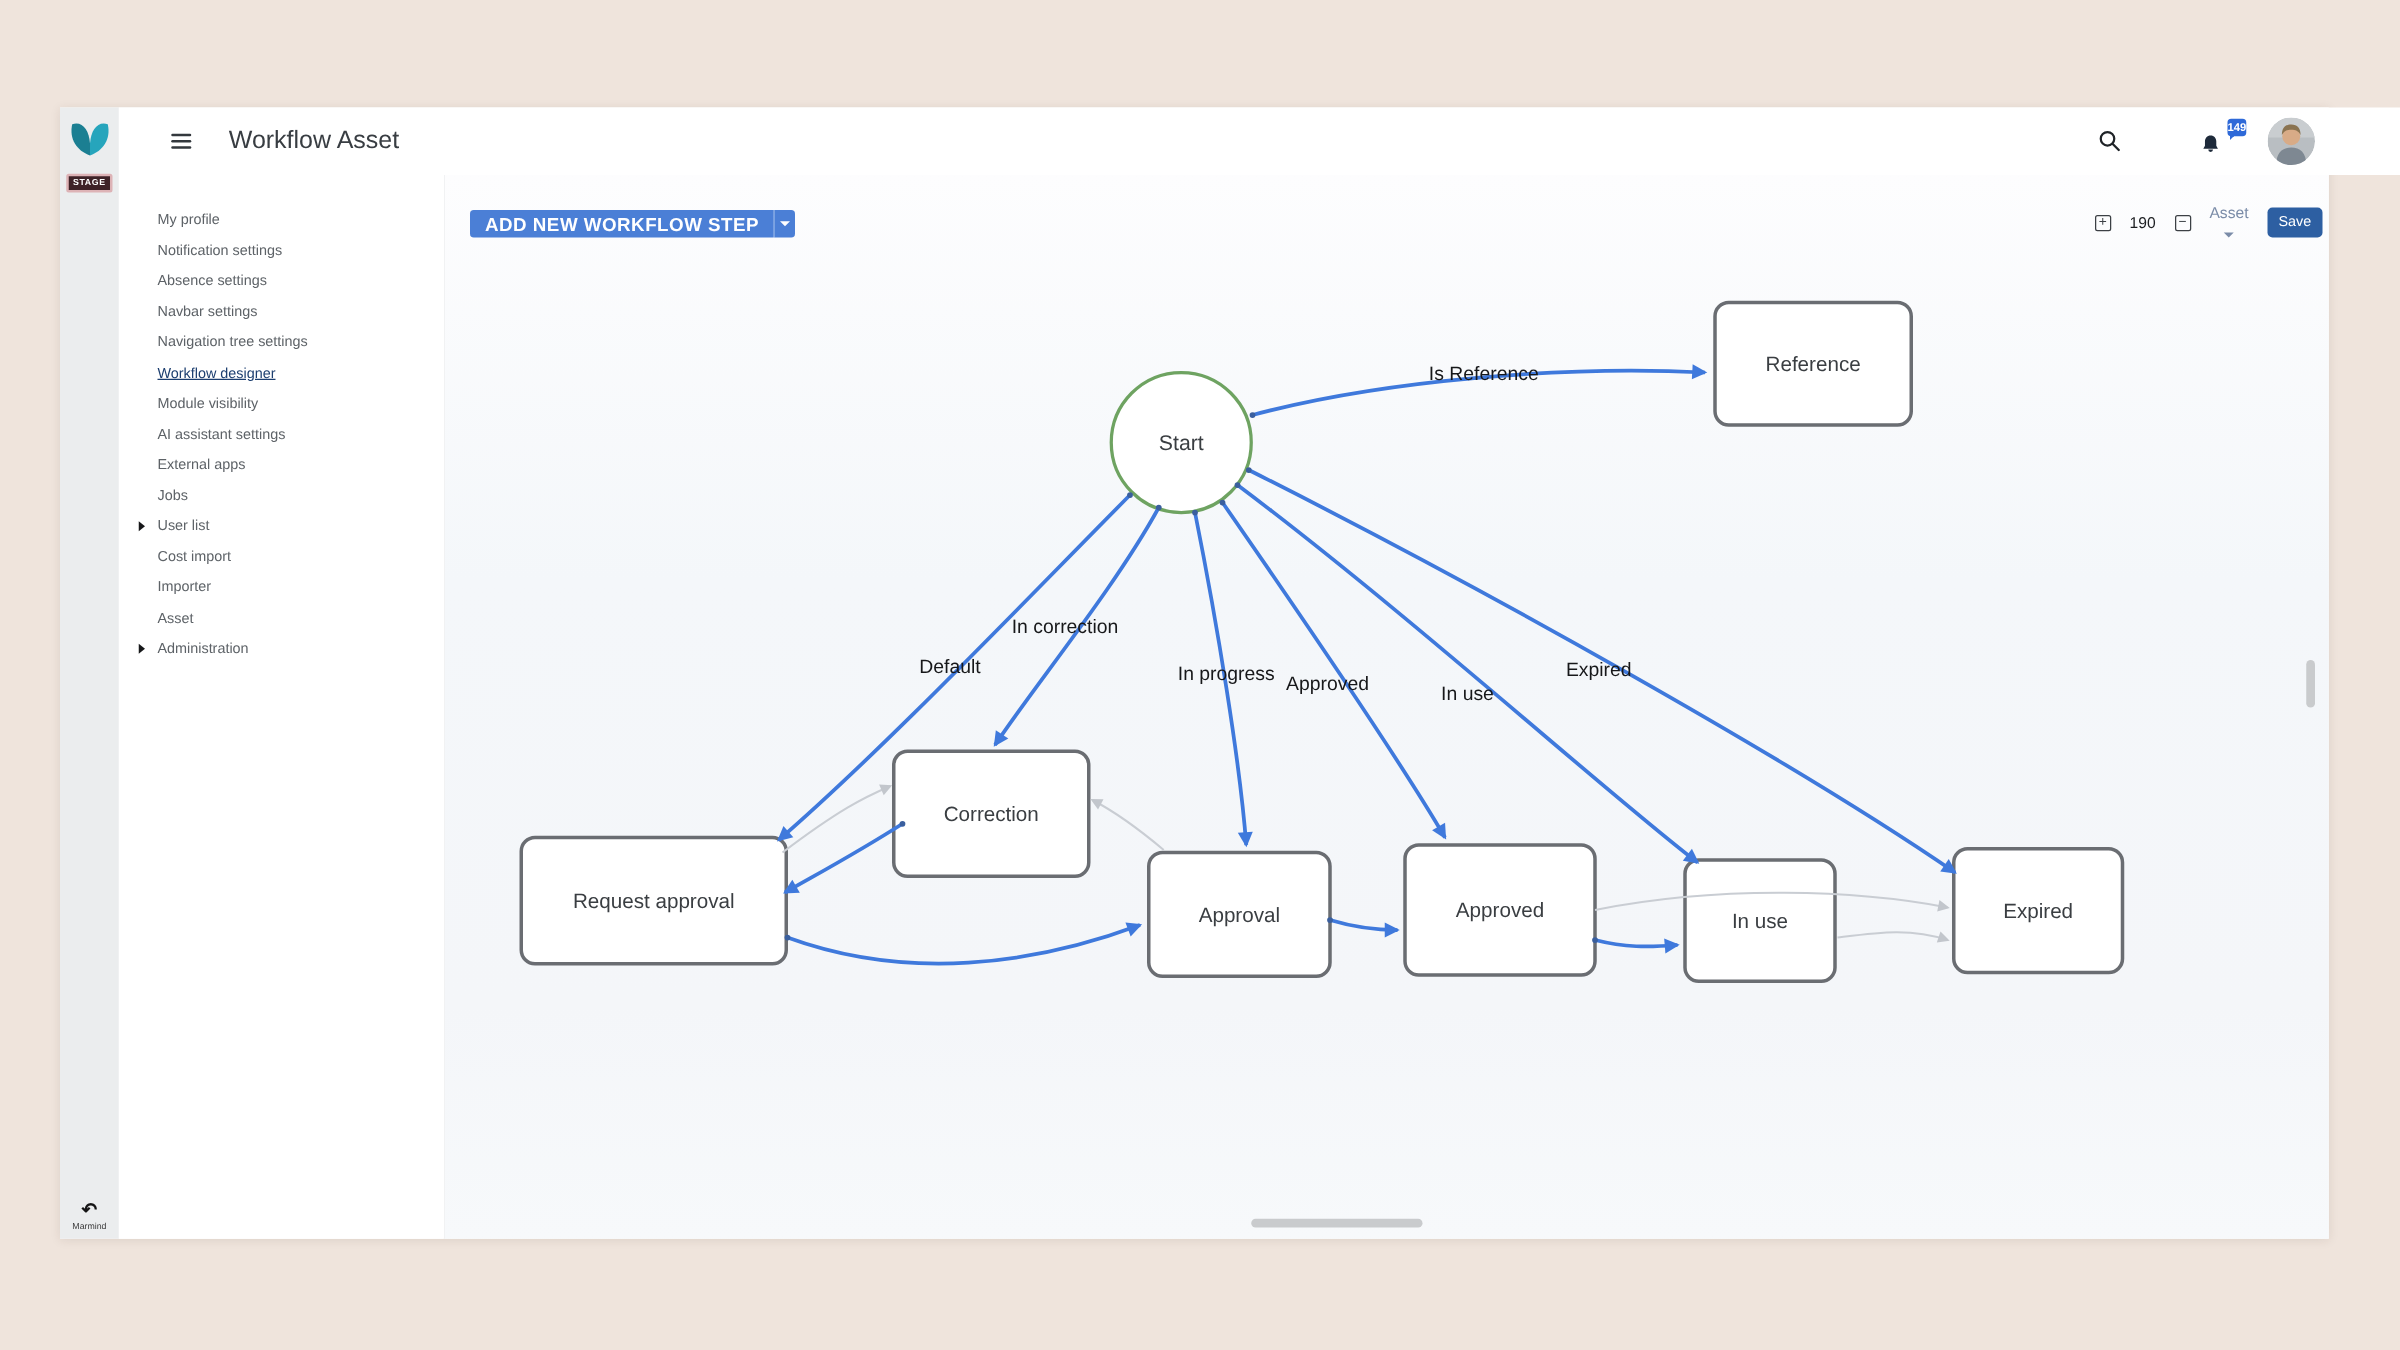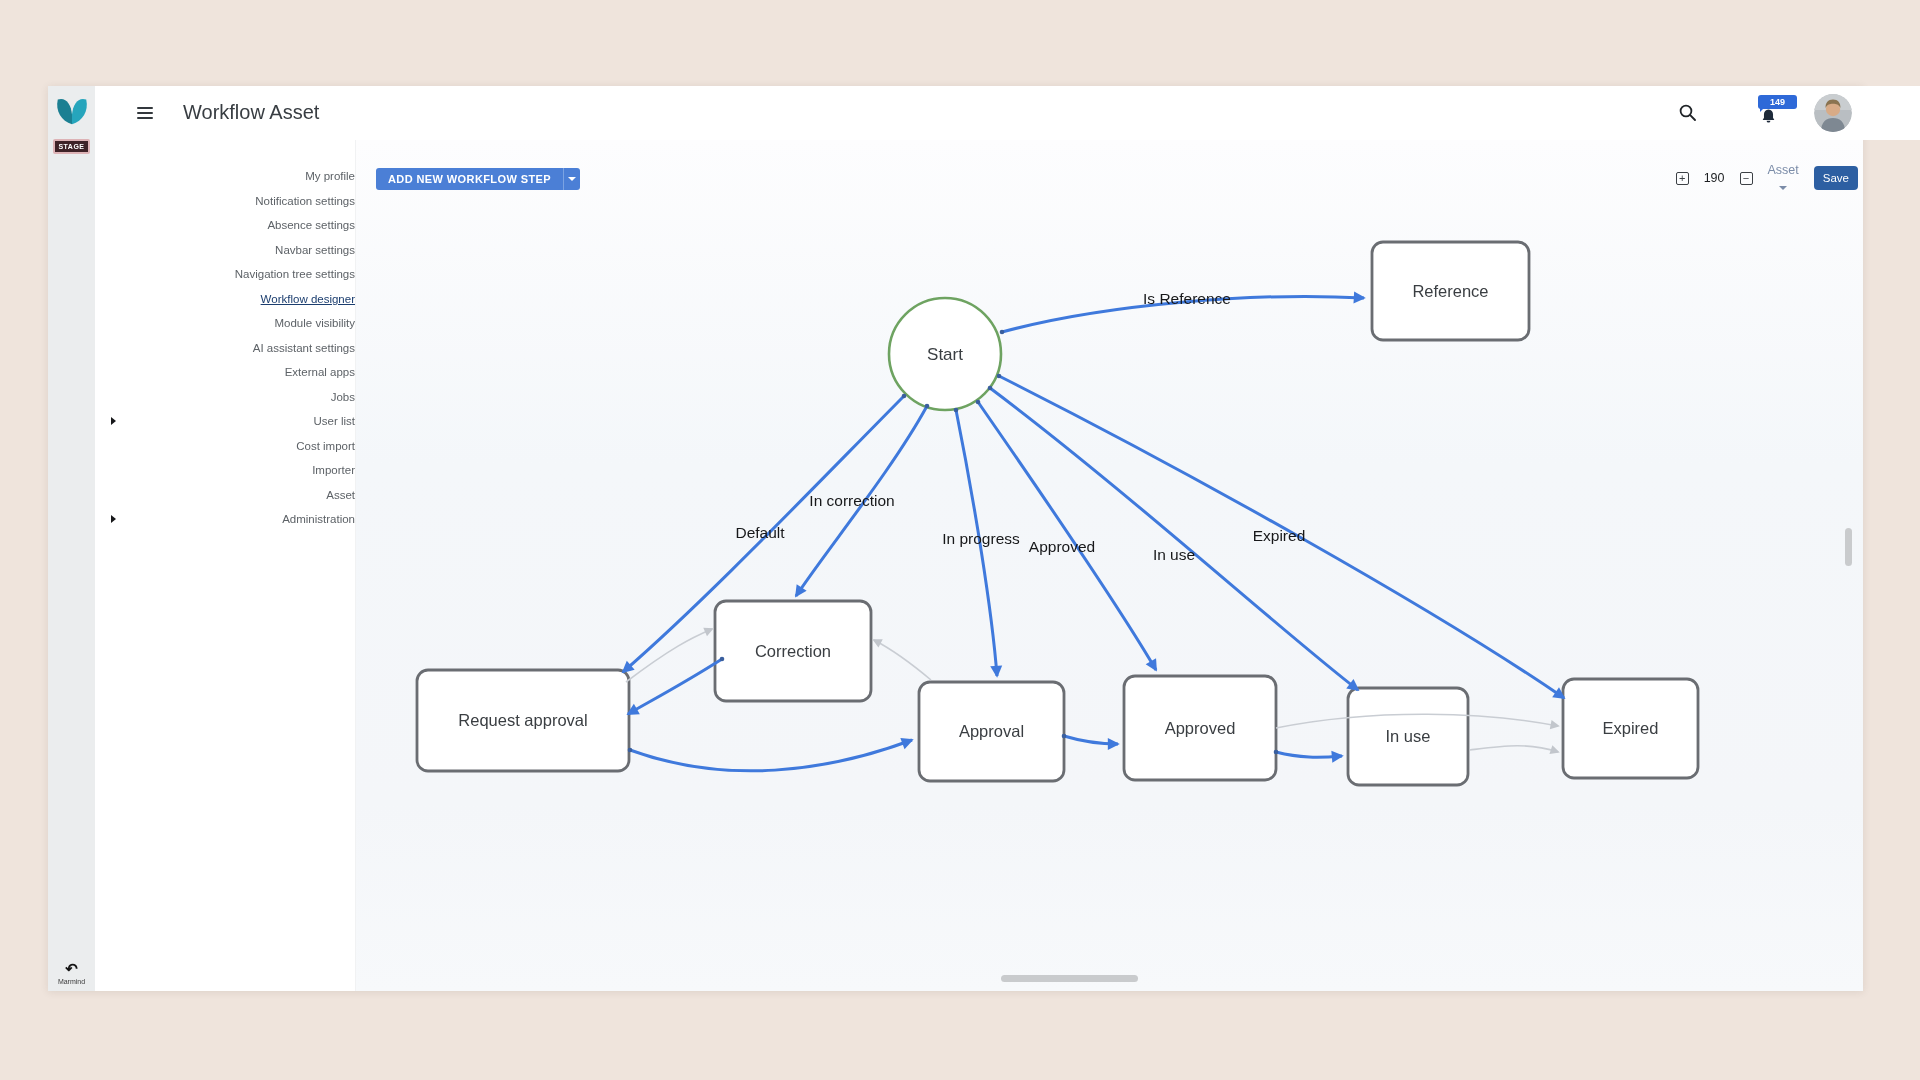--- a/index.html
+++ b/index.html
@@ -16,39 +16,39 @@
   .undo-glyph { font-size:15px; font-weight:bold; color:#141414; line-height:14px; cursor:pointer; }
   .brand-label { font-size:7px; color:#3a3a3a; margin-top:2px; }
 
   
   .app-header { position:absolute; left:47px; top:0; width:1856px; height:54px; background:#fff; z-index:4; }
   .hamburger { position:absolute; left:42px; top:21px; width:16px; height:12px; display:flex; flex-direction:column; justify-content:space-between; cursor:pointer; }
   .hamburger span { display:block; height:2px; background:#33383d; border-radius:1px; }
   .page-title { position:absolute; left:88px; top:15px; font-size:20px; color:#383d42; }
   .search-btn { position:absolute; left:1583px; top:17px; width:20px; height:20px; cursor:pointer; }
   .bell-wrap { position:absolute; left:1662px; top:9px; width:40px; height:34px; cursor:pointer; }
-  .bell-badge { position:absolute; right:0; top:0; background:#2e69d8; color:#fff; font-size:9px; font-weight:bold; border-radius:3px; padding:2px 12px; }
+  .bell-badge { position:absolute; right:0; top:0; background:#2e69d8; color:#fff; font-size:9px; font-weight:bold; border-radius:3px; padding:2px 0; }
   .bell-badge:after { content:""; position:absolute; left:2px; bottom:-3px; border:3px solid transparent; border-top-color:#2e69d8; border-left-color:#2e69d8; }
   .bell-glyph { position:absolute; left:3px; bottom:0; }
   .avatar { position:absolute; left:1719px; top:8px; width:38px; height:38px; border-radius:50%; overflow:hidden; cursor:pointer; }
 
   
   .sidebar { position:absolute; left:47px; top:54px; width:260px; height:851px; background:#fff; padding-top:24px; z-index:3; }
-  .side-item { position:relative; height:24.5px; display:flex; align-items:center; padding-left:31px; font-size:11.5px; color:#5d6267; cursor:pointer; white-space:nowrap;justify-content:flex-end; }
+  .side-item { position:relative; height:24.5px; display:flex; align-items:center; padding-left:31px; font-size:11.5px; color:#5d6267; cursor:pointer; white-space:nowrap; }
   .side-item .caret { position:absolute; left:16px; top:50%; margin-top:-4px; width:0; height:0; border-left:5px solid #17181a; border-top:4px solid transparent; border-bottom:4px solid transparent; }
   .side-item.active span.lbl { color:#1c3e6f; text-decoration:underline; }
 
   
   .main { position:absolute; left:307px; top:54px; width:1508px; height:851px; border-left:1px solid #f1f2f3;
           background:linear-gradient(180deg,#fdfdfe 0%,#f4f7fa 38%,#f4f6f9 78%,#f7f9fb 100%); }
   .canvas-svg { position:absolute; left:0; top:0; width:1508px; height:851px; }
   svg text { font-family:"Liberation Sans", sans-serif; }
 
   .add-group { position:absolute; left:20px; top:28px; display:flex; height:22px; }
-  .add-btn { border:none; background:#4b7fd6; color:#fff; font-family:"Liberation Sans",sans-serif; font-size:11px; font-weight:600; letter-spacing:.4px; padding:4px 12px; border-radius:3px 0 0 3px; cursor:pointer; }
+  .add-btn { border:none; background:#4b7fd6; color:#fff; font-family:"Liberation Sans",sans-serif; font-size:15px; font-weight:600; letter-spacing:.4px; padding:4px 12px; border-radius:3px 0 0 3px; cursor:pointer; }
   .add-caret-btn { border:none; background:#4b7fd6; border-left:1px solid #7ba3e2; width:17px; border-radius:0 3px 3px 0; cursor:pointer; position:relative; }
   .add-caret-btn:after { content:""; position:absolute; left:4px; top:9px; border:4px solid transparent; border-top-color:#fff; }
 
   .canvas-controls { position:absolute; top:24px; right:5px; height:28px; display:flex; align-items:center; gap:15px; }
   .sq-icon { width:13px; height:13px; border:1.2px solid #3c4045; border-radius:2px; font-size:11px; line-height:10px; text-align:center; color:#3c4045; cursor:pointer; user-select:none; }
   .zoom-value { font-size:12.5px; color:#1d1f22; }
   .entity-select { font-size:12.5px; color:#7b8ca8; cursor:pointer; display:flex; align-items:center; gap:5px;flex-direction:column; }
   .entity-select .dd-caret { width:0; height:0; border:4px solid transparent; border-top-color:#7b8ca8; margin-top:4px; }
   .save-btn { border:none; background:#2d5fa2; color:#fff; font-family:"Liberation Sans",sans-serif; font-size:11.5px; padding:6px 9px; border-radius:4px; cursor:pointer; }
 

